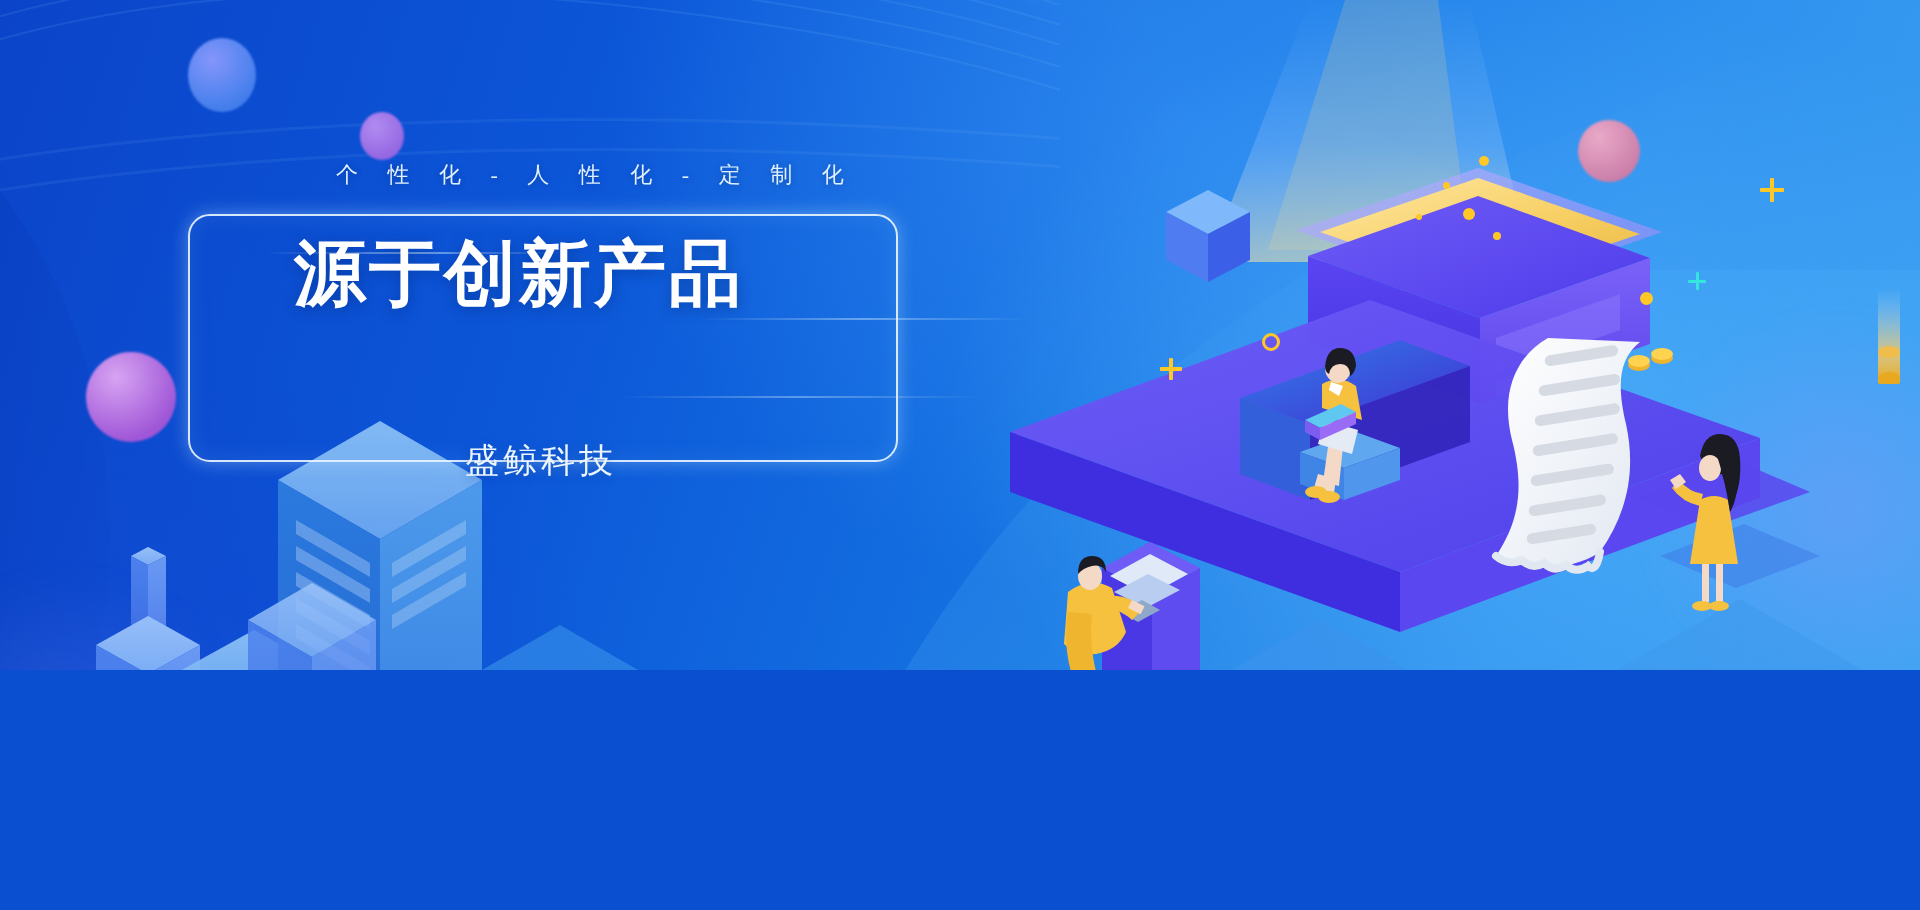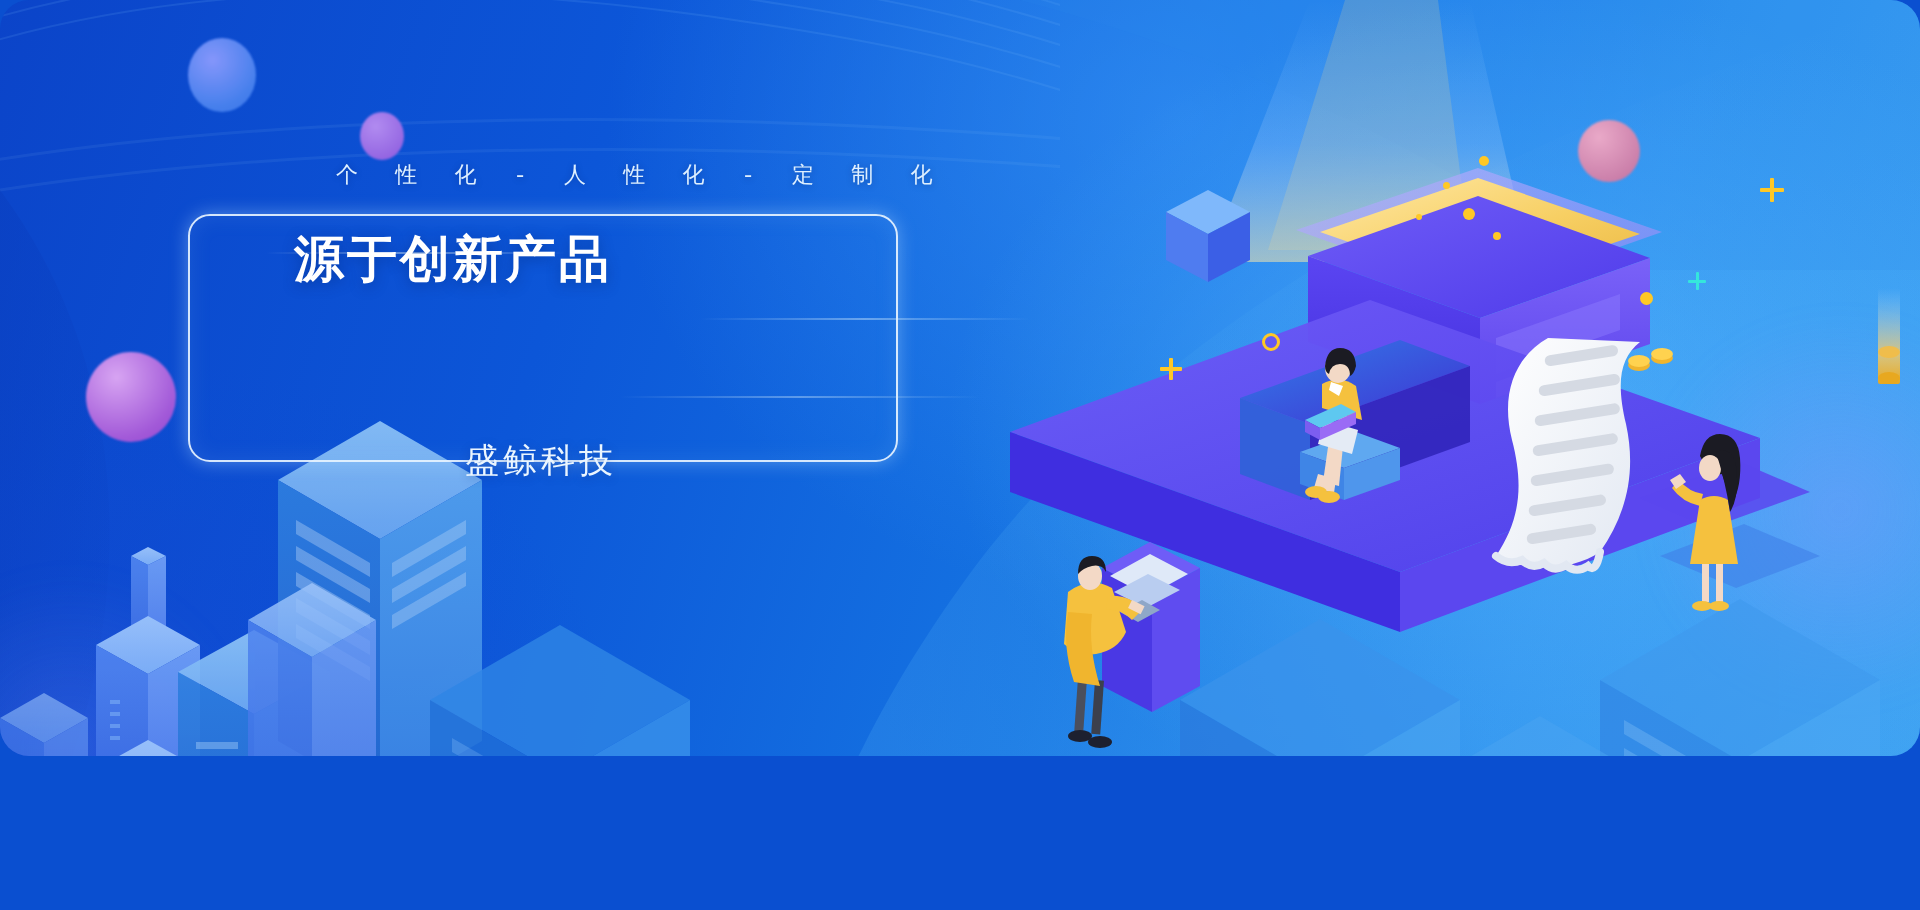--- a/index.html
+++ b/index.html
@@ -1,24 +1,23 @@
 <!DOCTYPE html>
 <html><head>
 <meta charset="utf-8">
 <style>
   html,body{margin:0;padding:0;background:#0a4fd0;}
   #stage{
-    position:relative;width:1920px;height:756px;overflow:hidden;
-    font-family:Liberation Mono, monospace;
+    position:relative;width:1920px;height:670px;overflow:hidden;
+    font-family:Liberation Serif, serif;
     background:
       radial-gradient(900px 620px at 1560px 420px, rgba(90,185,255,.55), rgba(90,185,255,0) 68%),
       radial-gradient(820px 700px at 1180px 120px, rgba(70,160,255,.45), rgba(70,160,255,0) 70%),
       radial-gradient(700px 560px at 120px 760px, rgba(20,70,210,.55), rgba(20,70,210,0) 72%),
       linear-gradient(108deg,#0b44c9 0%,#0c56d8 30%,#1574e2 58%,#2f93ef 80%,#3ea2f2 100%);
-    border-radius: 29px;
   }
   .lyr{position:absolute;inset:0;}
   .noclick{pointer-events:none;}
 
   
   .waves{position:absolute;left:-120px;top:-110px;width:1180px;height:430px;opacity:.5;}
 
   
   .blob{position:absolute;border-radius:50%;filter:blur(1px);}
   .blob-tl{left:188px;top:38px;width:68px;height:74px;
@@ -45,21 +44,21 @@
   .copy{position:absolute;left:0;top:0;width:960px;height:910px;}
   .tagline{
     position:absolute;left:336px;top:160px;font-size:22px;letter-spacing:12px;
     color:#dff0ff;font-weight:400;text-shadow:0 1px 6px rgba(0,30,90,.35);white-space:nowrap;
   }
   .frame{position:absolute;left:188px;top:214px;width:706px;height:244px;
     border:2px solid rgba(232,244,255,.92);border-radius:22px;
     box-shadow:0 0 18px rgba(170,215,255,.45), inset 0 0 22px rgba(150,205,255,.12);}
 
   .h1{
-    position:absolute;left:294px;top:238px;font-size:50px;line-height:1;font-weight:700;
+    position:absolute;left:294px;top:238px;font-size:72px;line-height:1;font-weight:700;
     color:#ffffff;letter-spacing:3px;white-space:nowrap;
     text-shadow:0 3px 14px rgba(3,40,120,.45);
   }
   .h2{
     position:absolute;left:386px;top:346px;font-size:66px;line-height:1;font-weight:700;
     color:#ffffff;letter-spacing:3px;white-space:nowrap;
     text-shadow:0 3px 14px rgba(3,40,120,.45);
   }
   .brand{
     position:absolute;left:434px;top:438px;font-size:34px;letter-spacing:4px;font-weight:400;

